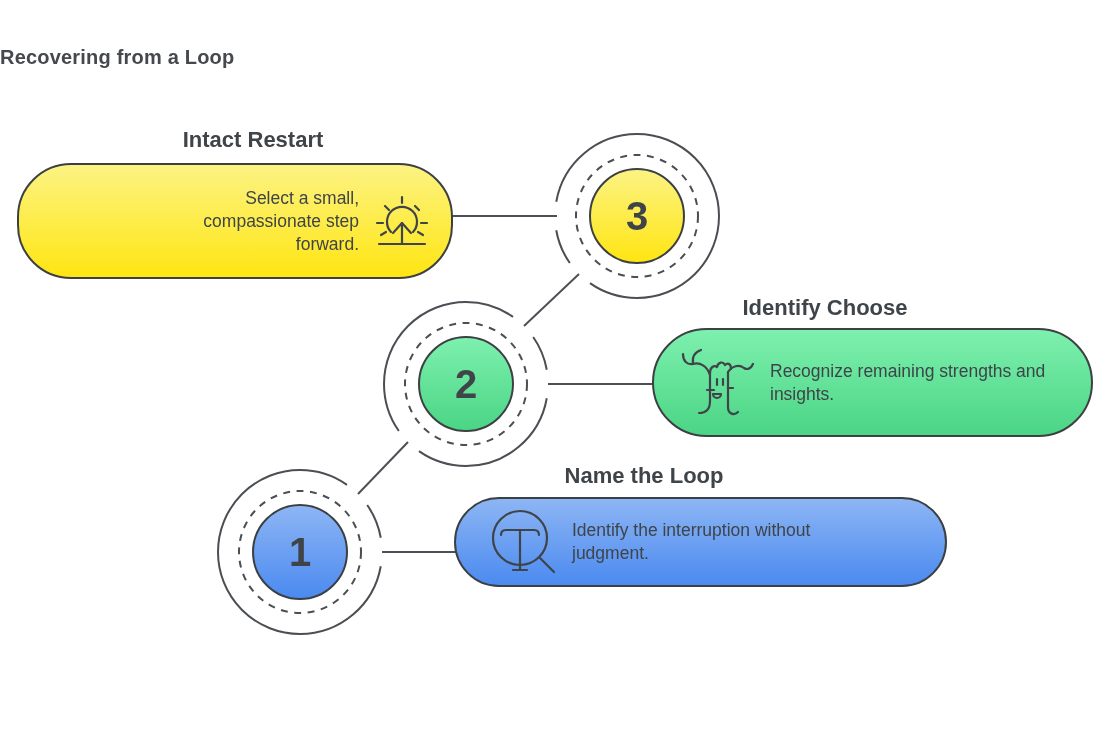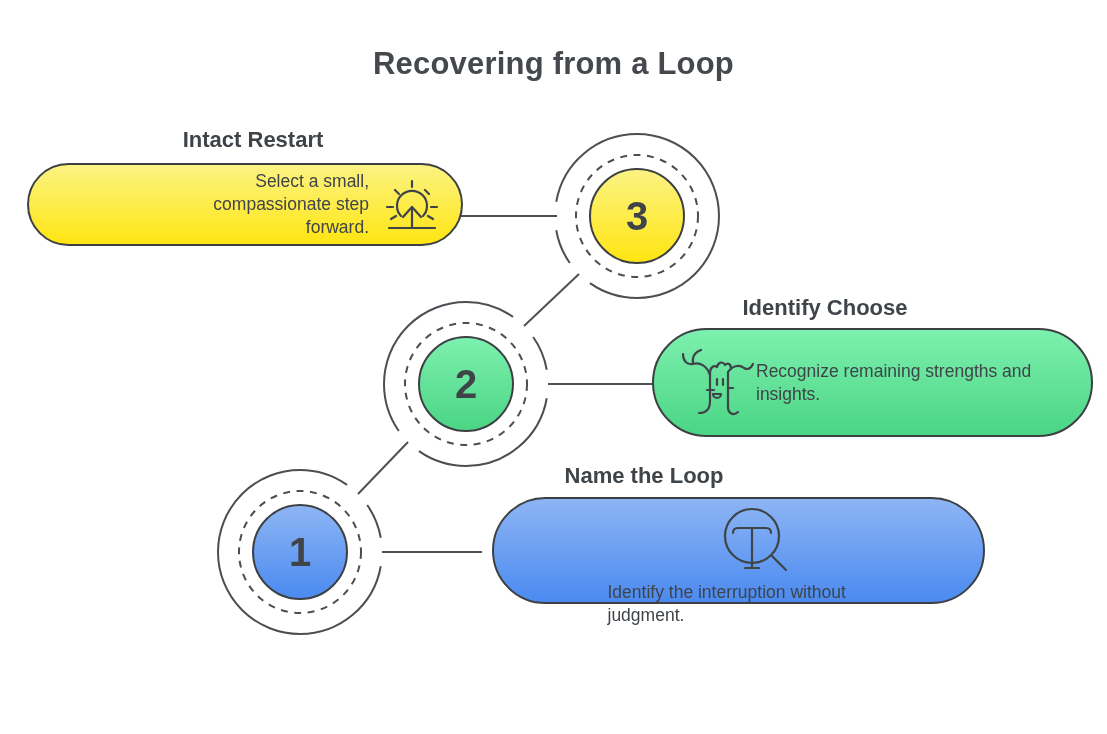--- a/index.html
+++ b/index.html
@@ -2,56 +2,55 @@
 <html><head>
 <meta charset="utf-8">
 <style>
   html,body { margin:0; padding:0; background:#ffffff; }
   .canvas {
     position:relative; width:1107px; height:734px; background:#ffffff;
     font-family:"Liberation Sans", sans-serif; overflow:hidden;
   }
   .title {
     position:absolute; left:0; top:46px; width:100%;
-    text-align:center; font-size:31px; font-weight:700; color:#45494d;
+    text-align:left; font-size:20px; font-weight:700; color:#45494d;
     letter-spacing:.2px;
   }
   .step-heading {
     position:absolute; font-size:22px; font-weight:700; color:#3f4449;
     text-align:center; white-space:nowrap;
   }
   .heading-restart { left:103px; top:127px; width:300px; }
   .heading-intact  { left:675px; top:295px; width:300px; }
   .heading-name    { left:494px; top:463px; width:300px; }
 
   .pill {
     position:absolute; display:flex; align-items:center;
     border:2px solid #3c4043; box-sizing:border-box;
   }
   .pill-yellow {
-    left:27px; top:163px; width:436px; height:83px; border-radius:54px;
+    left:17px; top:163px; width:436px; height:116px; border-radius:54px;
     background:linear-gradient(180deg,#fcf383 0%,#ffe512 100%);
     justify-content:flex-end; padding-right:20px;
   }
   .pill-green {
     left:652px; top:328px; width:441px; height:109px; border-radius:55px;
     background:linear-gradient(180deg,#7df0ae 0%,#4bd585 100%);
     padding-left:22px;
   }
   .pill-blue {
-    left:492px; top:497px; width:493px; height:107px; border-radius:54px;
+    left:454px; top:497px; width:493px; height:90px; border-radius:54px;
     background:linear-gradient(180deg,#8db5f4 0%,#4b8af0 100%);
     padding-left:24px;
-    flex-direction:column;
   }
   .pill-text {
     font-size:17.5px; line-height:23px; color:#3f4449;
   }
   .pill-yellow .pill-text { text-align:right; width:192px; margin-right:14px; }
-  .pill-green  .pill-text { width:290px; }
+  .pill-green  .pill-text { margin-left:14px; width:290px; }
   .pill-blue   .pill-text { margin-left:14px; width:300px; }
 
   .node {
     position:absolute; width:96px; height:96px; border-radius:50%;
     border:2px solid #3c4043; box-sizing:border-box;
     display:flex; align-items:center; justify-content:center;
     font-size:40px; font-weight:700; color:#3f4449;
   }
   .node-1 { left:252px; top:504px; background:linear-gradient(180deg,#8db5f4 0%,#4b8af0 100%); }
   .node-2 { left:418px; top:336px; background:linear-gradient(180deg,#7df0ae 0%,#4bd585 100%); }

